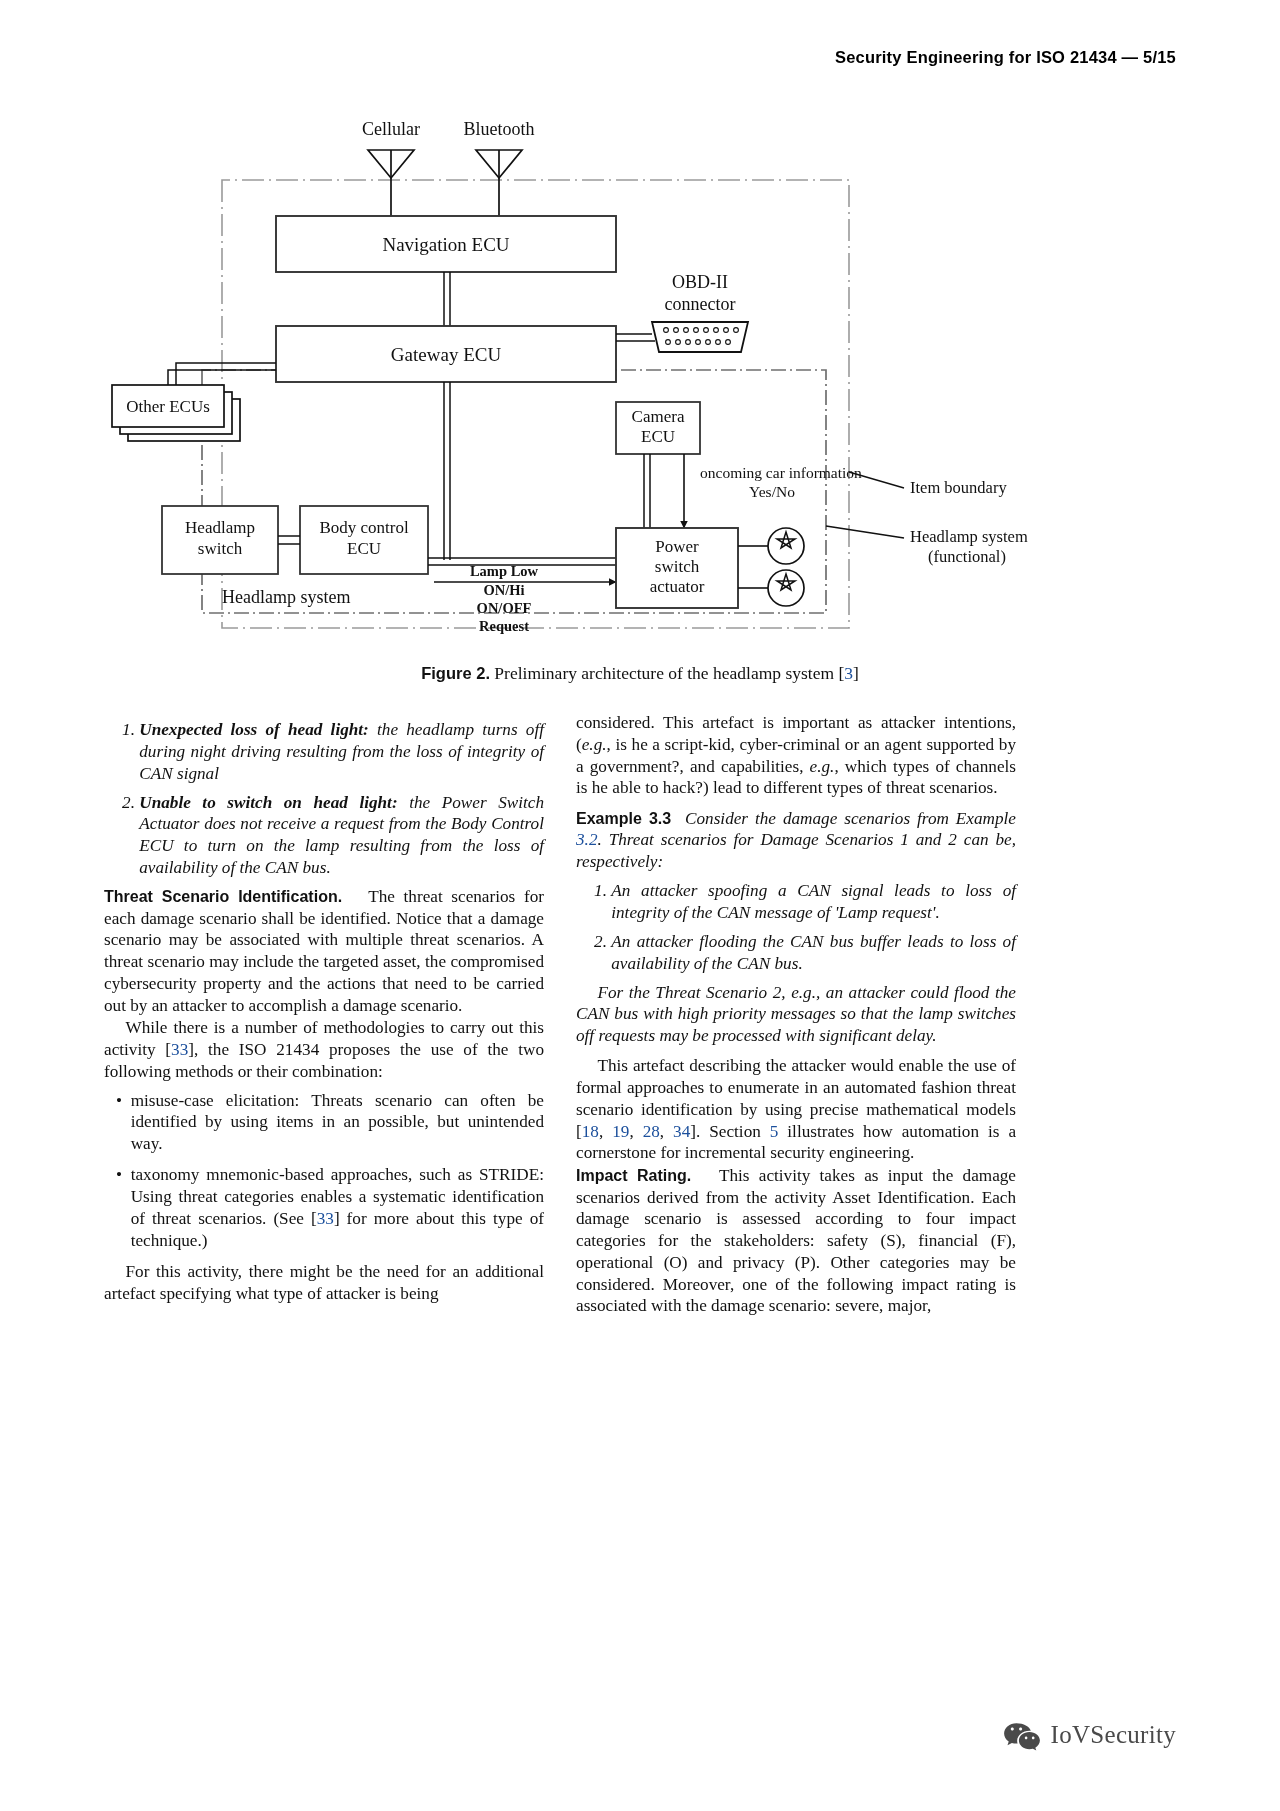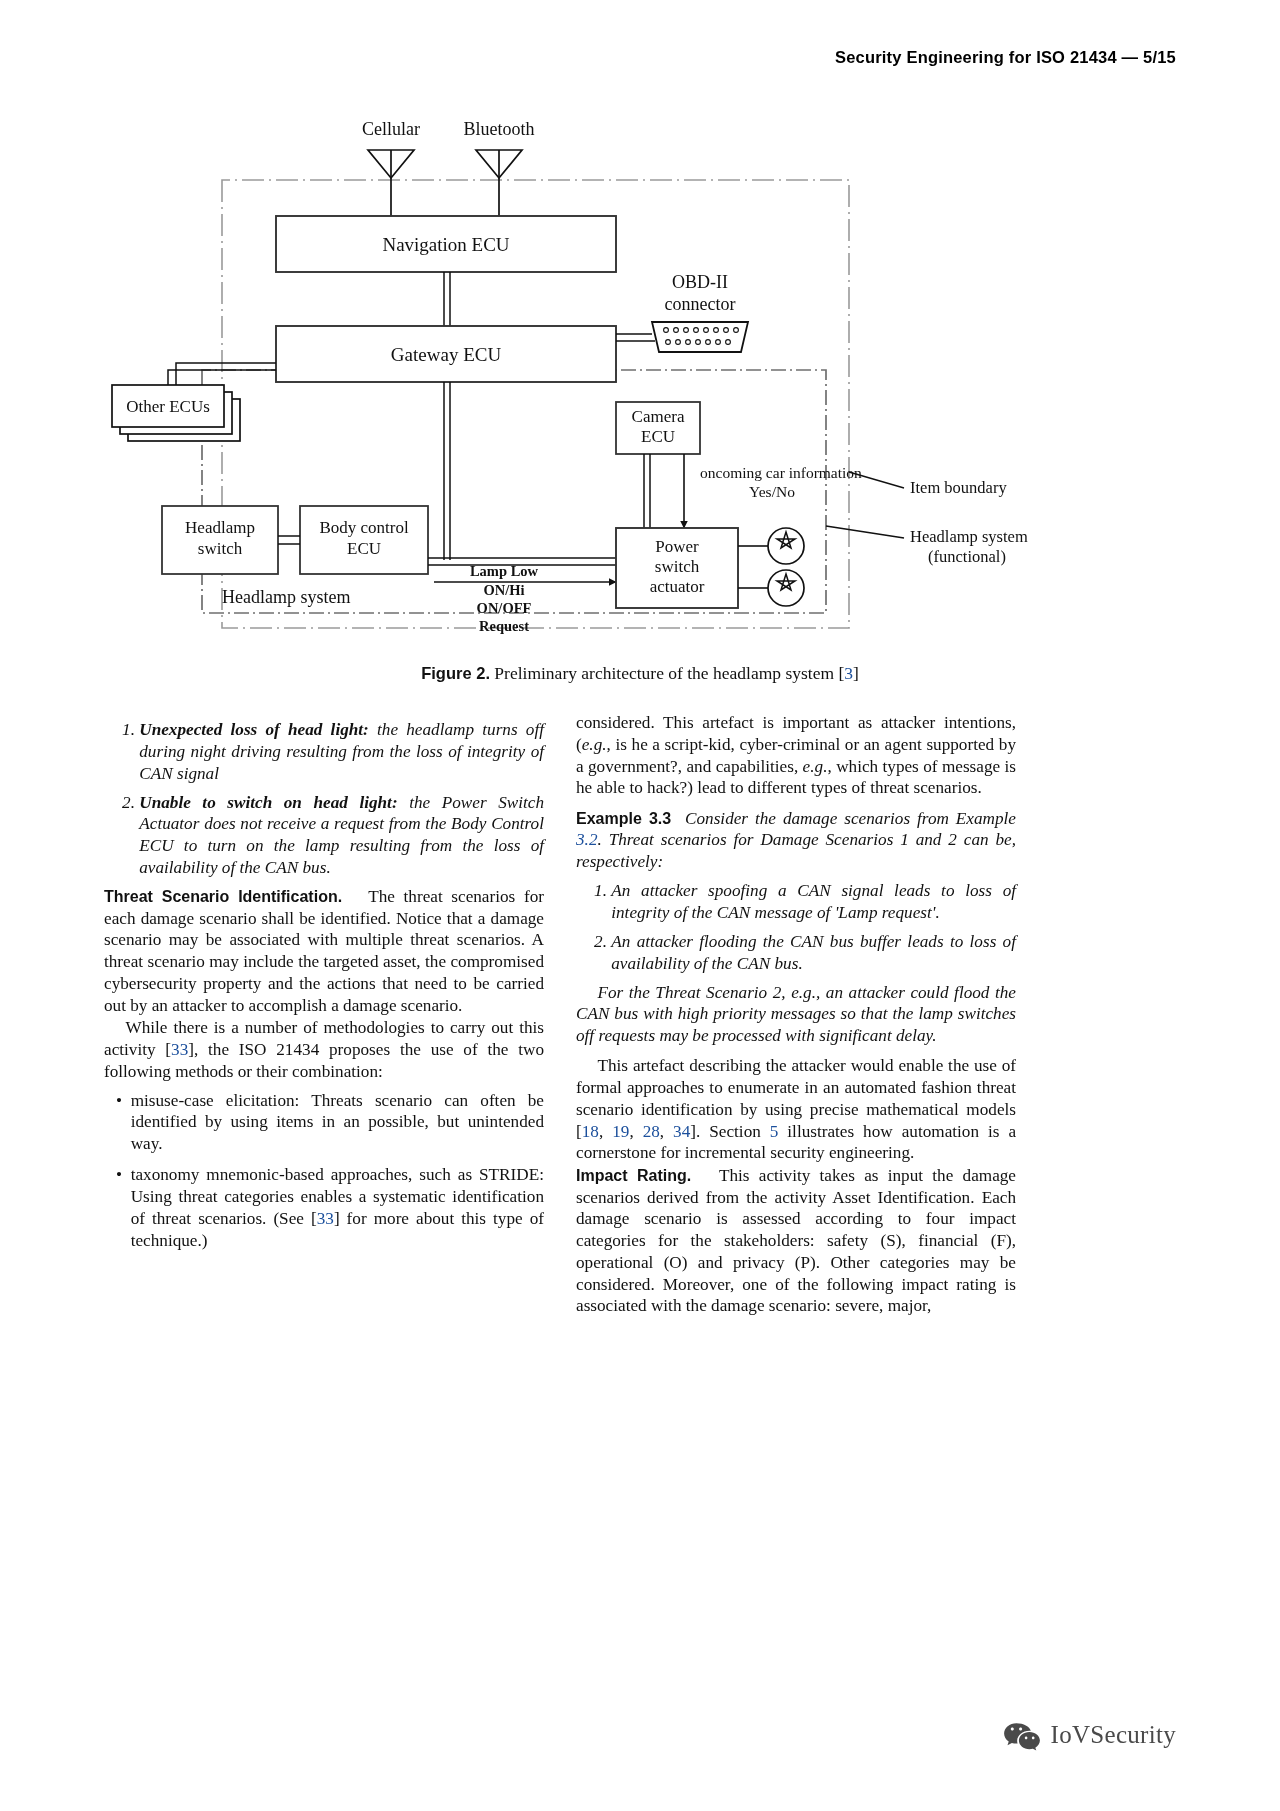--- a/index.html
+++ b/index.html
@@ -268,25 +268,26 @@
 
       <p><span class="run-head">Threat Scenario Identification.</span>&nbsp;&nbsp;&nbsp;<span>The threat scenarios for each damage scenario shall be identified. Notice that a damage scenario may be associated with multiple threat scenarios. A threat scenario may include the targeted asset, the compromised cybersecurity property and the actions that need to be carried out by an attacker to accomplish a damage scenario.</span></p>
 
       <p class="indent"><span>While there is a number of methodologies to carry out this activity [</span><span class="ref">33</span><span>], the ISO 21434 proposes the use of the two following methods or their combination:</span></p>
 
       <ul class="bul">
         <li><span class="dot">•</span><span>misuse-case elicitation: Threats scenario can often be identified by using items in an possible, but unintended way.</span></li>
         <li><span class="dot">•</span><span>taxonomy mnemonic-based approaches, such as STRIDE: Using threat categories enables a systematic identification of threat scenarios. (See [</span><span class="ref">33</span><span>] for more about this type of technique.)</span></li>
       </ul>
 
+      <p class="indent">For this activity, there might be the need for an additional artefact specifying what type of attacker is being</p>
     </div>
 
     <div class="col">
 
-      <p><span>considered. This artefact is important as attacker intentions, (</span><span class="it">e.g.</span><span>, is he a script-kid, cyber-criminal or an agent supported by a government?, and capabilities, </span><span class="it">e.g.</span><span>, which types of message is he able to hack?) lead to different types of threat scenarios.</span></p>
+      <p><span>considered. This artefact is important as attacker intentions, (</span><span class="it">e.g.</span><span>, is he a script-kid, cyber-criminal or an agent supported by a government?, and capabilities, </span><span class="it">e.g.</span><span>, which types of channels is he able to hack?) lead to different types of threat scenarios.</span></p>
 
       <div class="spacer-sm"></div>
 
       <p><span class="exhead">Example 3.3</span>&nbsp;&nbsp;<span class="it">Consider the damage scenarios from Example </span><span class="ref it">3.2</span><span class="it">. Threat scenarios for Damage Scenarios 1 and 2 can be, respectively:</span></p>
 
       <ol class="num">
         <li>An attacker spoofing a CAN signal leads to loss of integrity of the CAN message of 'Lamp request'.</li>
         <li>An attacker flooding the CAN bus buffer leads to loss of availability of the CAN bus.</li>
       </ol>
 

